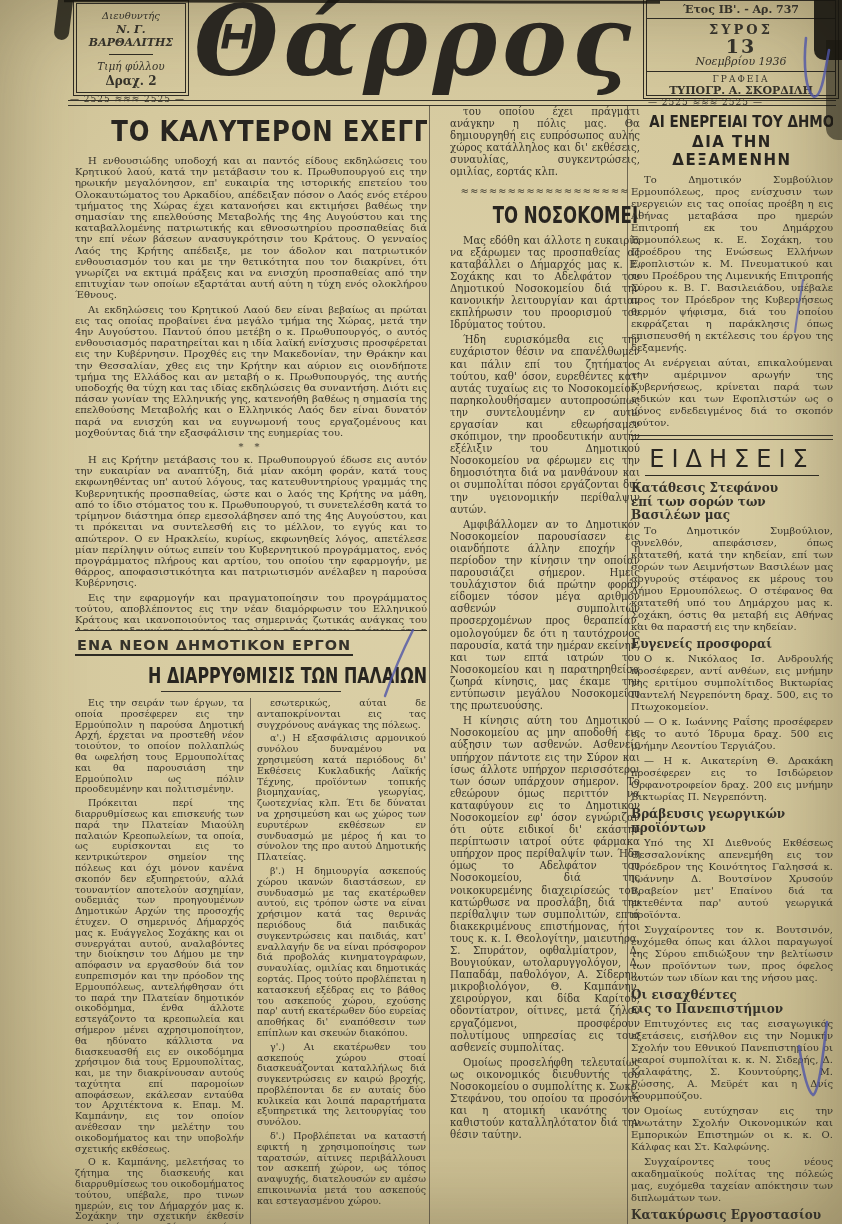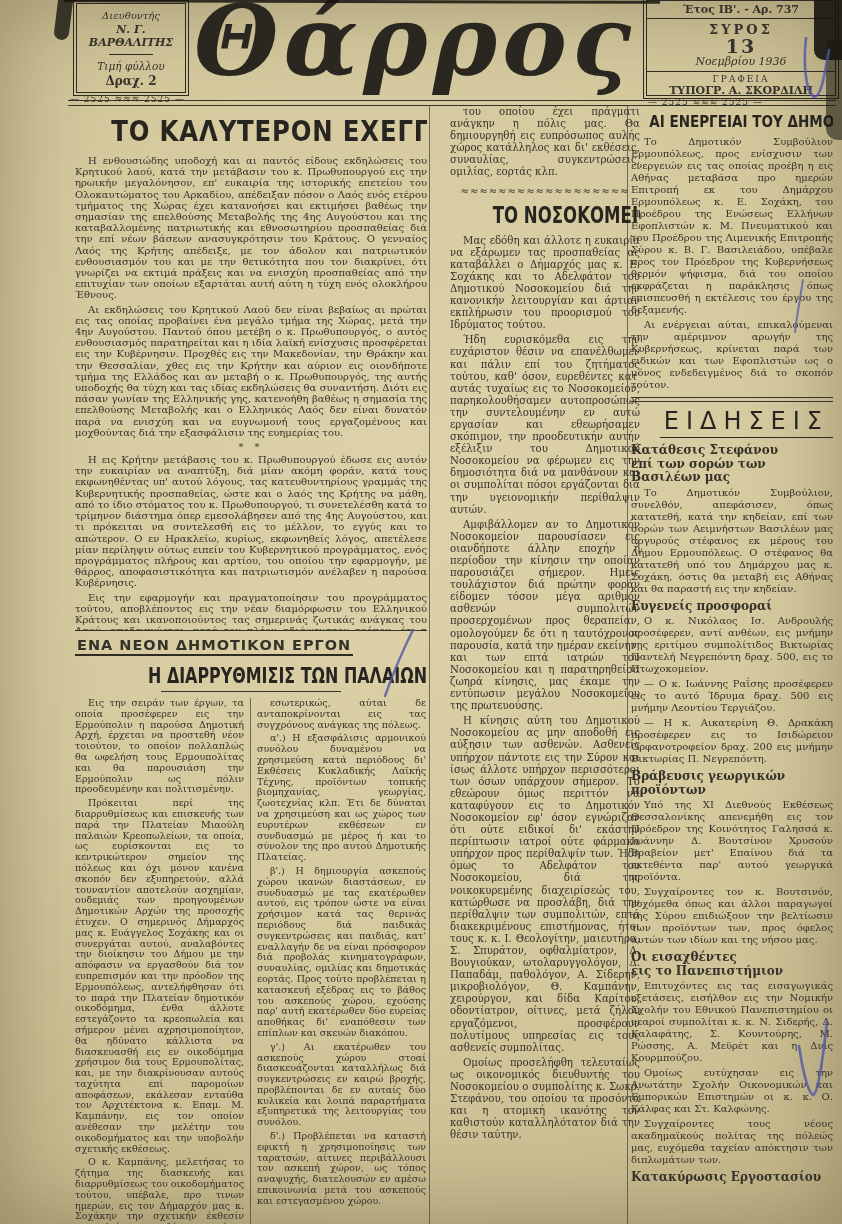--- a/index.html
+++ b/index.html
@@ -69,21 +69,21 @@
   #hosp-title{text-align:center;margin:2px 0 7px;}
   #hosp-title .hl{font-size:23px;transform:scaleX(.72);transform-origin:center;}
   
   #col-right .body{font-size:10px;line-height:12px;}
   #dex-title{text-align:center;margin:6px 0 5px;}
   #dex-title .hl1{display:block;font-family:"DejaVu Sans",sans-serif;font-weight:bold;
      font-size:16.5px;transform:scaleX(.82);transform-origin:center;white-space:nowrap;color:#282520;}
   #dex-title .hl2{display:block;font-family:"DejaVu Sans",sans-serif;font-weight:bold;
      font-size:15px;letter-spacing:1.5px;margin-top:2px;color:#282520;}
   #news-rule{border-top:1.4px solid #36332a;border-bottom:1.4px solid #36332a;height:3px;margin:6px 0 5px;}
-  #news-title{text-align:right;margin:2px 0 6px;}
+  #news-title{text-align:center;margin:2px 0 6px;}
   #news-title .hl{font-family:"DejaVu Sans",sans-serif;font-weight:normal;font-size:24px;
      letter-spacing:7px;border-bottom:1.6px solid #2e2b23;padding:0 4px 2px;}
   .sec-head{font-weight:bold;font-size:12px;margin:5px 0 2px;
      white-space:pre-line;line-height:13.5px;}
   
   .artifact{position:absolute;background:#17150f;}
   #a-topline{left:64px;top:0;width:596px;height:3px;opacity:.85;transform:rotate(.15deg);}
   #a-lefttop{left:56px;top:-6px;width:15px;height:46px;opacity:.8;border-radius:0 0 8px 8px;transform:rotate(7deg);}
   #a-rtcorner{left:814px;top:-4px;width:30px;height:64px;opacity:.9;border-radius:0 0 0 10px;}
   #a-rtedge{left:826px;top:40px;width:16px;height:100px;opacity:.55;border-radius:0 0 0 12px;}
@@ -172,20 +172,21 @@
         <p class="para">Αμφιβάλλομεν αν το Δημοτικόν Νοσοκομείον παρουσίασεν εις οιανδήποτε άλλην εποχήν ή περίοδον την κίνησιν την οποίαν παρουσιάζει σήμερον. Ημείς τουλάχιστον διά πρώτην φοράν είδομεν τόσον μέγα αριθμόν ασθενών συμπολιτών προσερχομένων προς θεραπείαν, ομολογούμεν δε ότι η ταυτόχρονος παρουσία, κατά την ημέραν εκείνην, και των επτά ιατρών του Νοσοκομείου και η παρατηρηθείσα ζωηρά κίνησις, μας έκαμε την εντύπωσιν μεγάλου Νοσοκομείου της πρωτευούσης.</p>
         <p class="para">Η κίνησις αύτη του Δημοτικού Νοσοκομείου ας μην αποδοθή εις αύξησιν των ασθενών. Ασθενείς υπήρχον πάντοτε εις την Σύρον και ίσως άλλοτε υπήρχον περισσότεροι των όσων υπάρχουν σήμερον. Το εθεώρουν όμως περιττόν να καταφύγουν εις το Δημοτικόν Νοσοκομείον εφ' όσον εγνώριζαν ότι ούτε ειδικοί δι' εκάστην περίπτωσιν ιατροί ούτε φάρμακα υπήρχον προς περίθαλψίν των. Ήδη όμως το Αδελφάτον του Νοσοκομείου, διά της νοικοκυρεμένης διαχειρίσεώς του, κατώρθωσε να προσλάβη, διά την περίθαλψιν των συμπολιτών, επτά διακεκριμένους επιστήμονας, ήτοι τους κ. κ. Ι. Θεολογίτην, μαιευτήρα, Σ. Σπυράτον, οφθαλμίατρον, Δ. Βουγιούκαν, ωτολαρυγγολόγον, Δ. Παπαδάμ, παθολόγον, Α. Σίδερην, μικροβιολόγον, Θ. Καμπάνην, χειρούργον, και δίδα Καρίτου, οδοντίατρον, οίτινες, μετά ζήλου εργαζόμενοι, προσφέρουν πολυτίμους υπηρεσίας εις τους ασθενείς συμπολίτας.</p>
         <p class="para">Ομοίως προσελήφθη τελευταίως ως οικονομικός διευθυντής του Νοσοκομείου ο συμπολίτης κ. Σωκρ. Στεφάνου, του οποίου τα προσόντα και η ατομική ικανότης τον καθιστούν καταλληλότατον διά την θέσιν ταύτην.</p>
       </div>
 
   </div>
 
   <div class="col ink" id="col-right">
     <div id="dex-title">
       <span class="hl1">ΑΙ ΕΝΕΡΓΕΙΑΙ ΤΟΥ ΔΗΜΟΥ</span>
+      <span class="hl2">ΔΙΑ ΤΗΝ ΔΕΞΑΜΕΝΗΝ</span>
     </div>
     <div class="body">
         <p class="para">Το Δημοτικόν Συμβούλιον Ερμουπόλεως, προς ενίσχυσιν των ενεργειών εις τας οποίας προέβη η εις Αθήνας μεταβάσα προ ημερών Επιτροπή εκ του Δημάρχου Ερμουπόλεως κ. Ε. Σοχάκη, του Προέδρου της Ενώσεως Ελλήνων Εφοπλιστών κ. Μ. Πνευματικού και του Προέδρου της Λιμενικής Επιτροπής Σύρου κ. Β. Γ. Βασιλειάδου, υπέβαλε προς τον Πρόεδρον της Κυβερνήσεως θερμόν ψήφισμα, διά του οποίου εκφράζεται η παράκλησις όπως επισπευσθή η εκτέλεσις του έργου της δεξαμενής.</p>
         <p class="para">Αι ενέργειαι αύται, επικαλούμεναι την αμέριμνον αρωγήν της Κυβερνήσεως, κρίνεται παρά των ειδικών και των Εφοπλιστών ως ο μόνος ενδεδειγμένος διά το σκοπόν τούτον.</p>
       </div>
     <div id="news-rule"></div>
     <div id="news-title">
       <span class="hl">ΕΙΔΗΣΕΙΣ</span>
     </div>
     <div id="news-sections" class="body">

